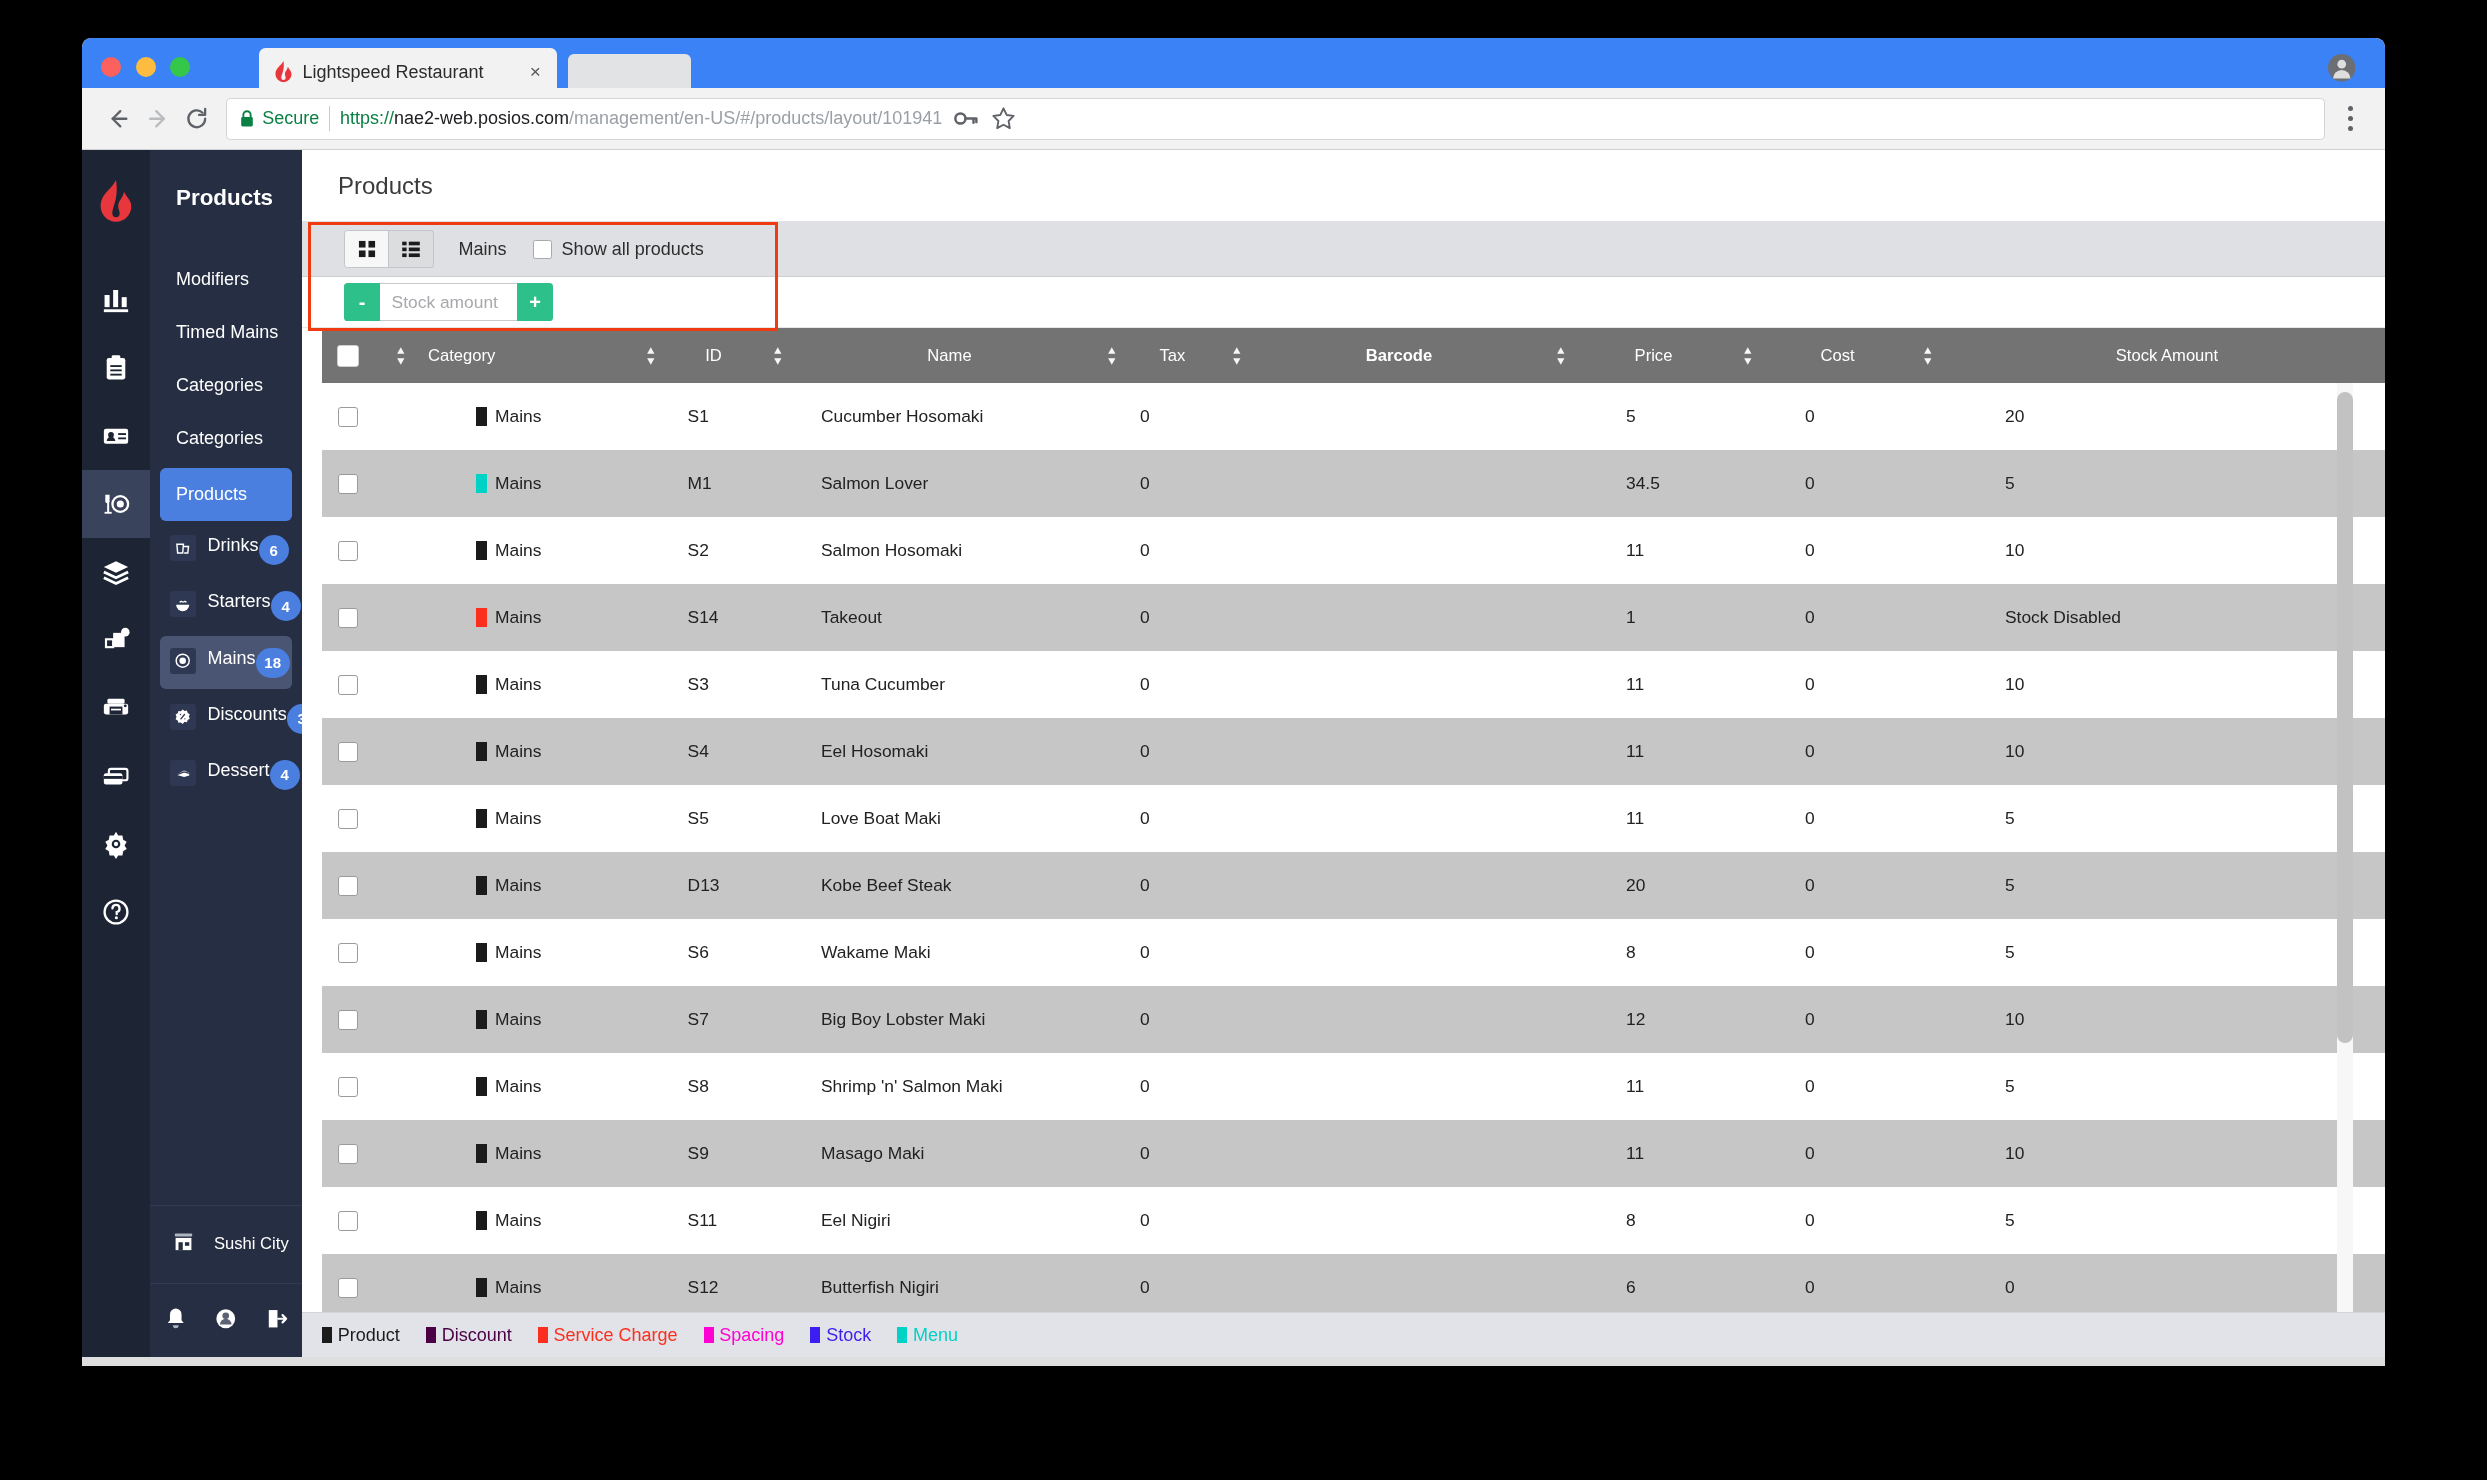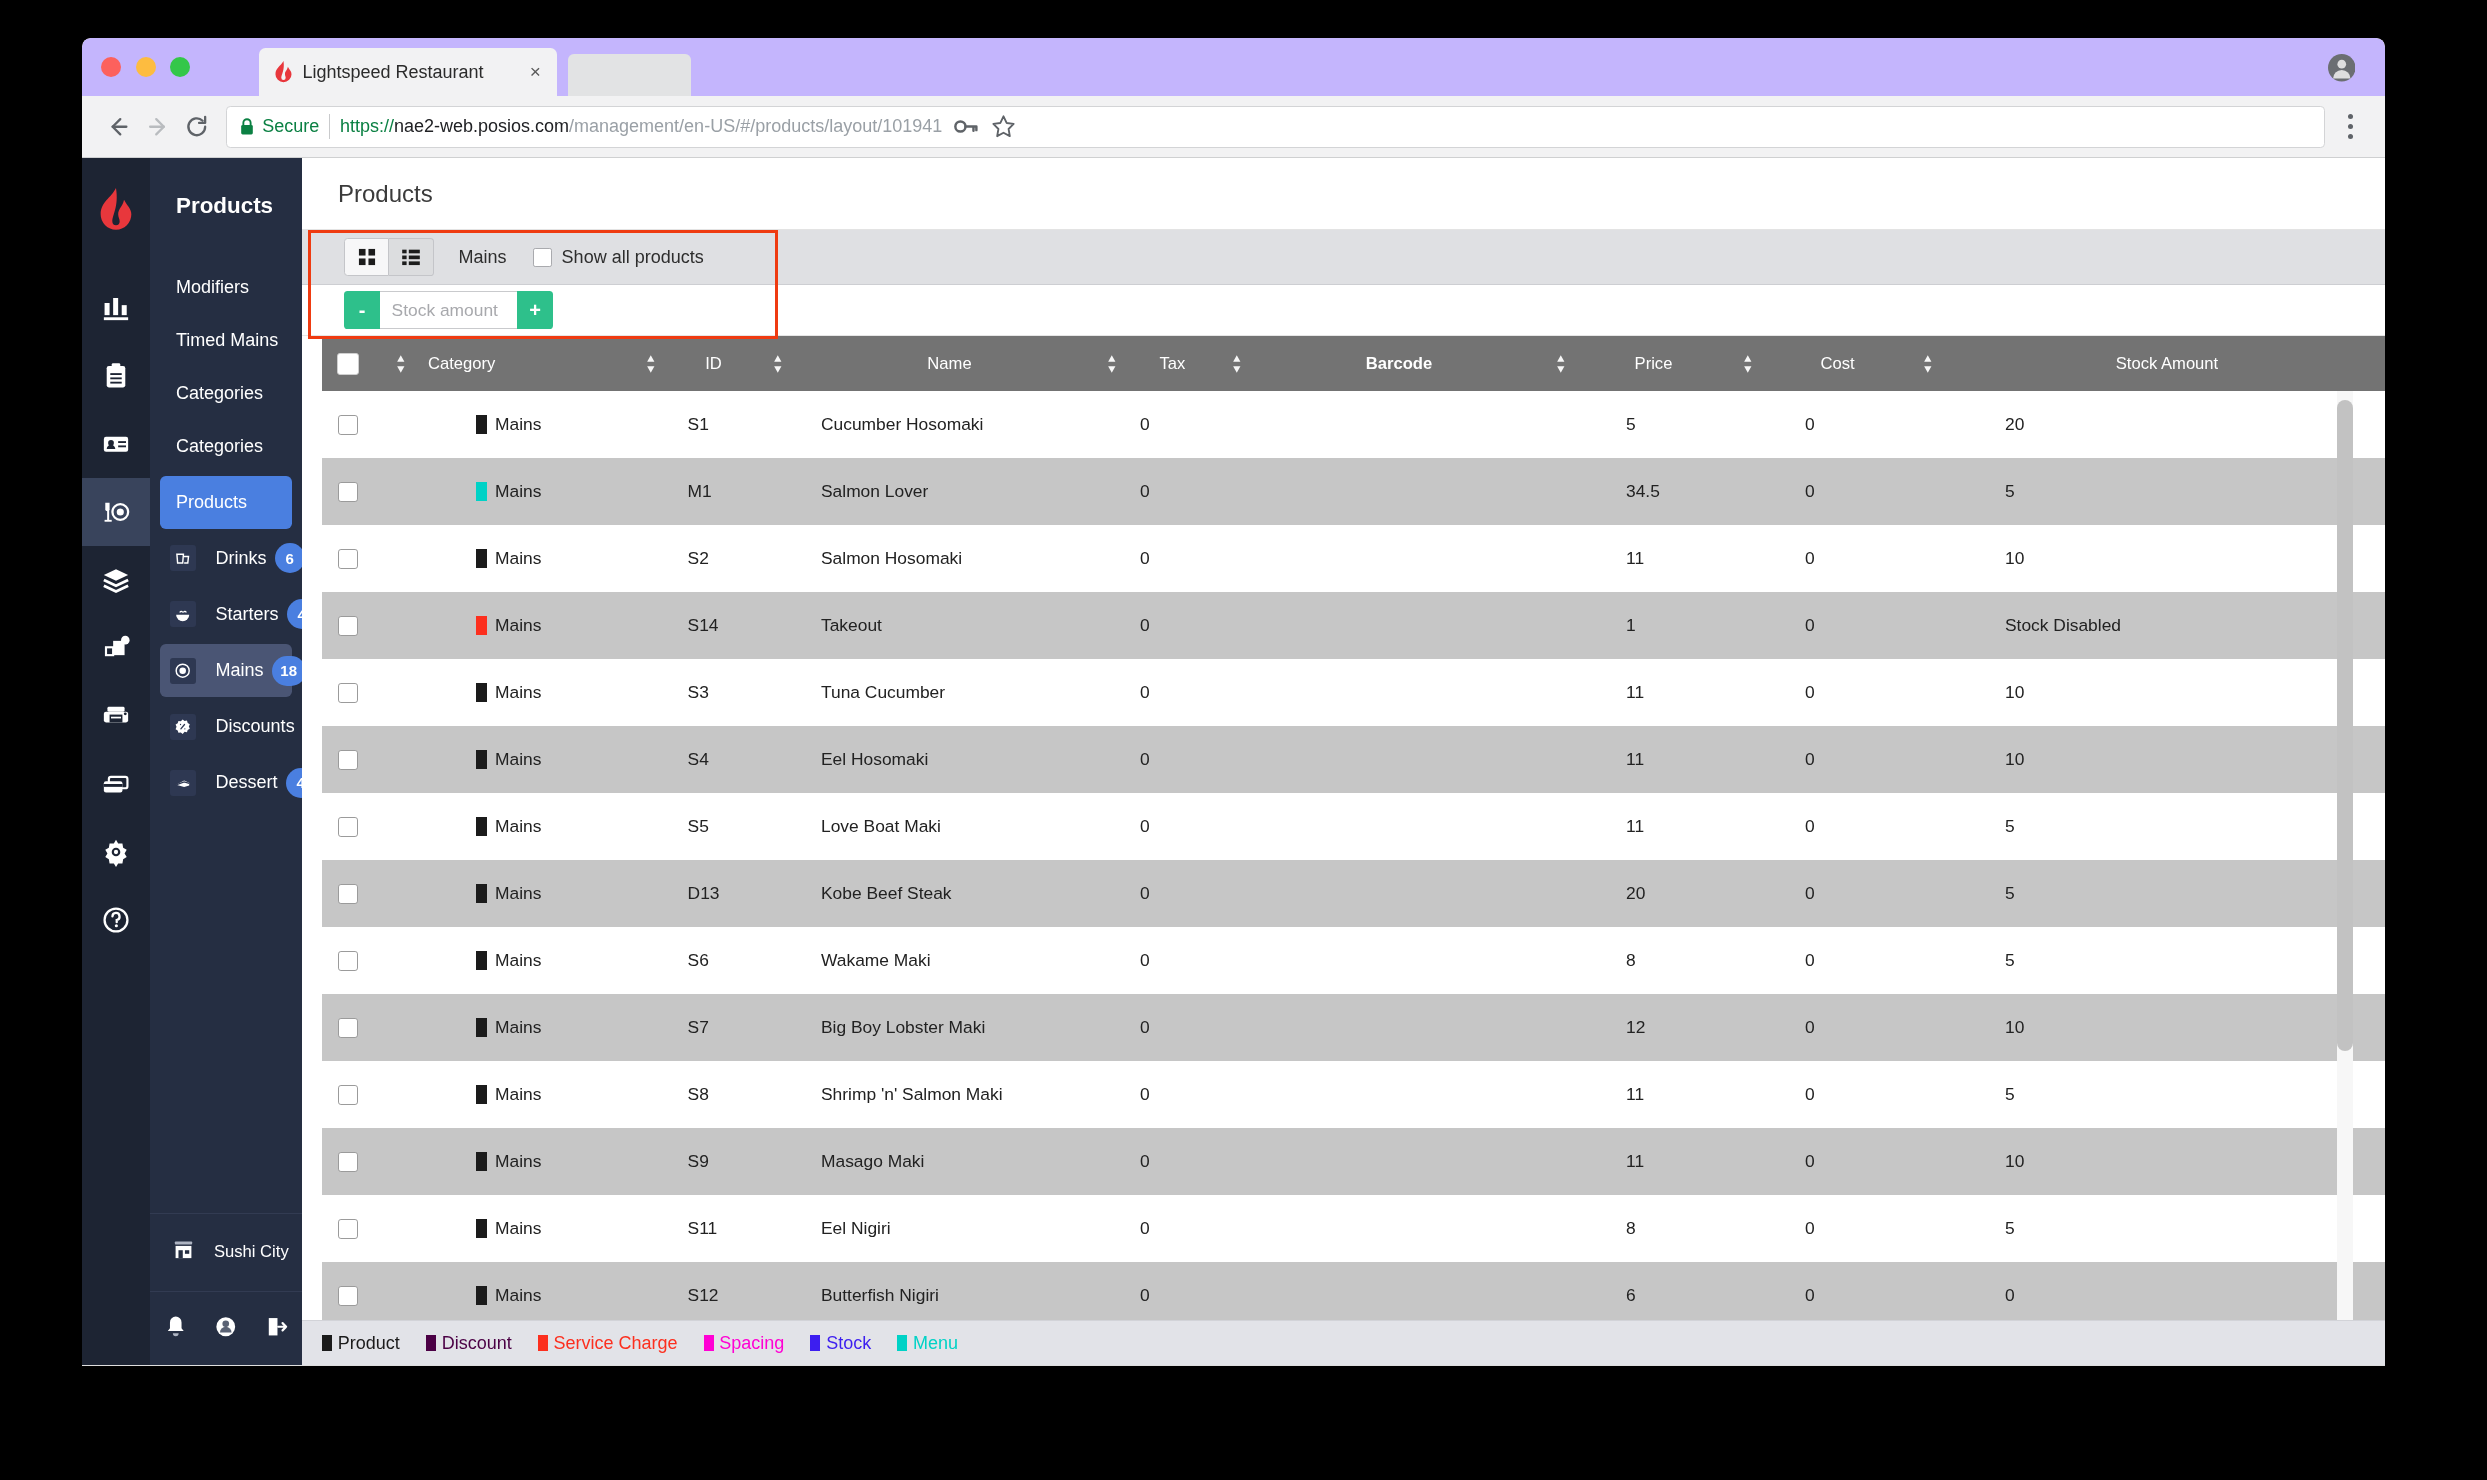--- a/index.html
+++ b/index.html
@@ -15,22 +15,22 @@
     position: absolute;
     left: 82px; top: 38px;
     width: 2303px; height: 1328px;
     background: #dedede;
     border-radius: 8.7px 8.7px 0 0;
     overflow: hidden;
     box-shadow: 0 2.9px 19px rgba(0,0,0,.55);
   }
   #tabstrip {
     position: relative;
-    height: 58px;
-    background: #c4b5fd;
+    height: 50px;
+    background: #3b82f6;
     border-radius: 8.7px 8.7px 0 0;
   }
   .traffic-lights { position: absolute; left: 19px; top: 19px; display: flex; gap: 14.5px; }
   .tl { width: 20px; height: 20px; border-radius: 50%; }
   .tl.red { background: #fc615d; }
   .tl.yellow { background: #fdbc40; }
   .tl.green { background: #34c749; }
 
   #tab {
     position: absolute; left: 177px; top: 10px;
@@ -126,23 +126,23 @@
   .nav-link {
     color: #fff; font-size: 18px;
     padding: 16px 0 16px 26px;
     white-space: nowrap;
   }
   .nav-link.selected {
     background: #4a7fe0; border-radius: 5.8px;
     margin: 2.9px 10px; padding-left: 16px;
   }
   .nav-sub {
-    display: flex; align-items: center;
+    display: flex; 
     margin: 2.9px 10px; padding: 11.6px 10px 11.6px 10px;
-    border-radius: 5.8px; white-space: nowrap; gap: 8px;
+    border-radius: 5.8px; white-space: nowrap;
   }
   .nav-sub.active { background: #4a5574; }
   .nav-sub .sub-ico {
     width: 26px; height: 26px; flex: 0 0 26px;
     background: #2e3852; border-radius: 2.9px;
     display: flex; align-items: center; justify-content: center;
     margin-right: 11.6px; color: #fff;
   }
   .nav-sub .sub-ico svg { width: 17.4px; height: 17.4px; }
   .nav-sub .sub-label { flex: 1 1 auto; color: #fff; font-size: 18px; }

